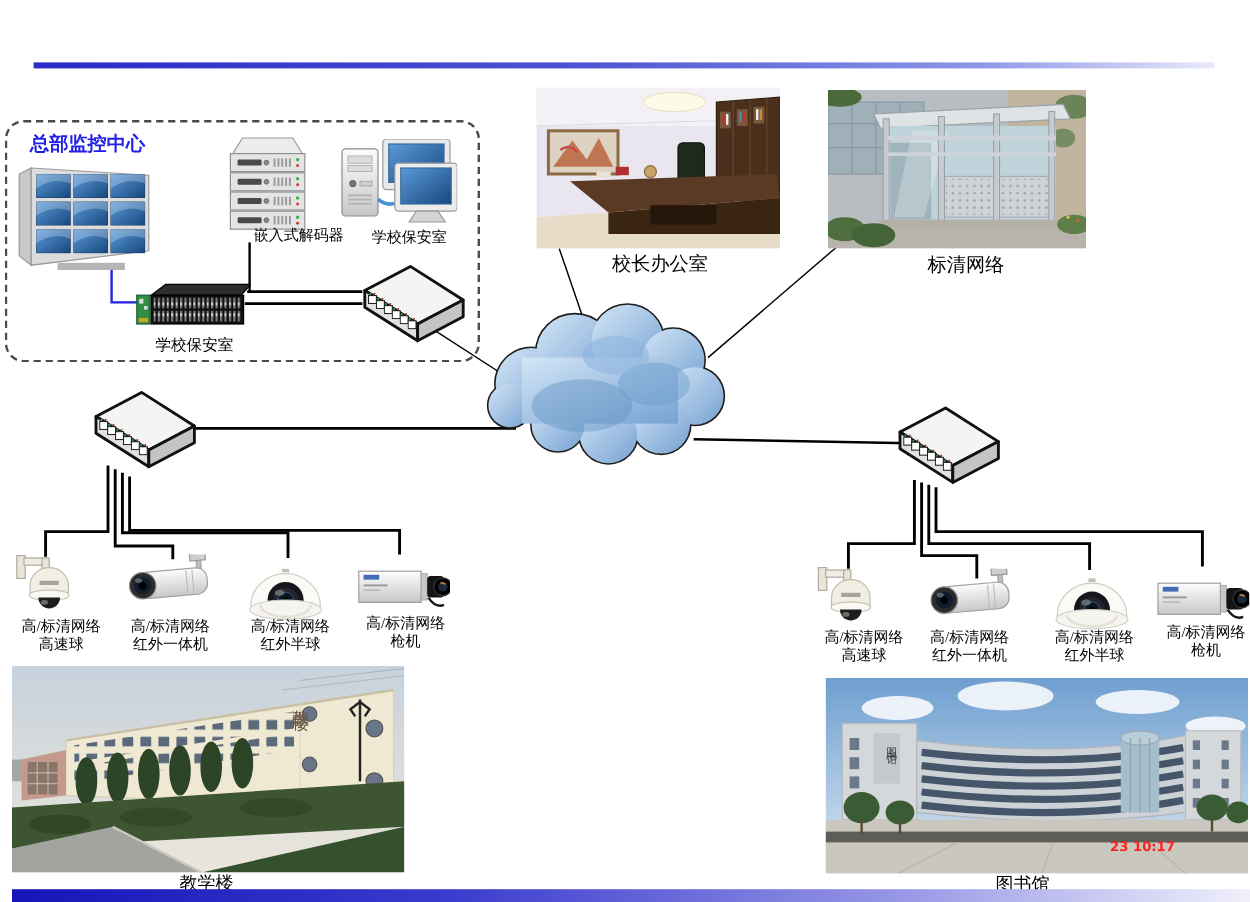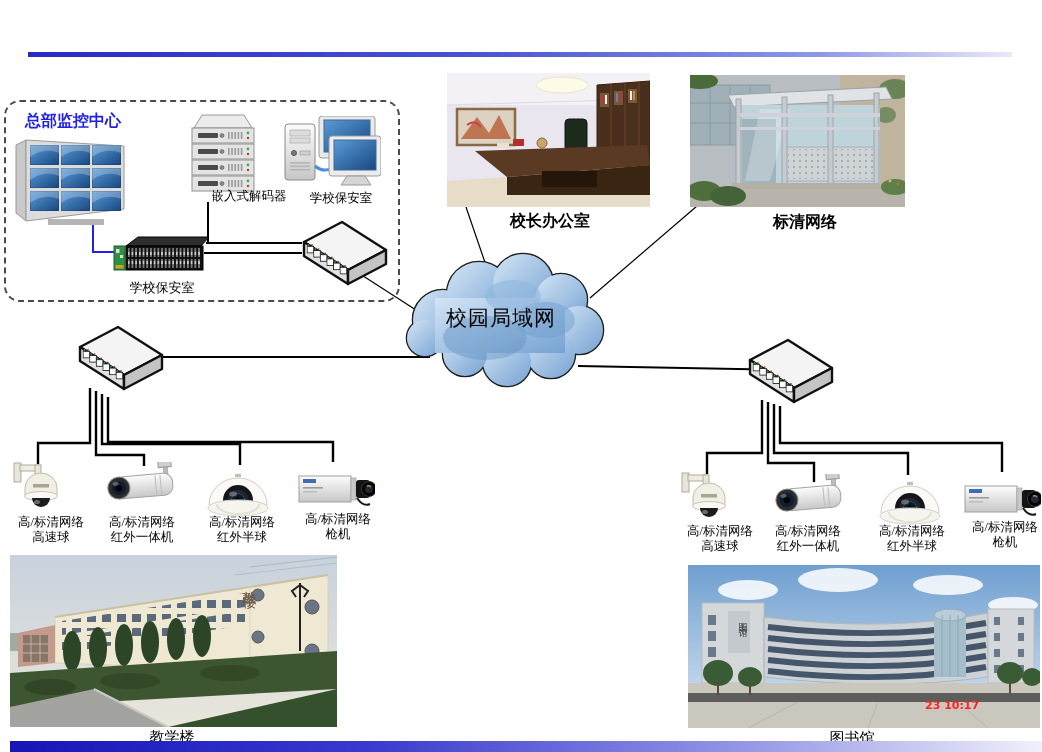--- a/index.html
+++ b/index.html
@@ -8,21 +8,21 @@
   .abs{position:absolute;}
   .lbl{position:absolute;text-align:center;line-height:1.15;white-space:nowrap;}
   #page-title{left:0;top:7px;width:1010px;text-align:center;font-size:35px;font-weight:bold;
               color:#2222e6;letter-spacing:3px;}
   #title-rule{left:28px;top:52px;width:984px;height:5px;
               background:linear-gradient(to right,#2a2ac8 0%,#4753d2 45%,#8d96e6 80%,#e9e9fb 100%);}
   #hq-box{left:4px;top:100px;width:392px;height:198px;border:2px dashed #4a4a4a;border-radius:16px;}
   #hq-title{left:25px;top:112px;width:160px;text-align:left;font-size:16px;font-weight:bold;color:#2222e6;}
   .devlbl{font-size:12.5px;}
   .camlbl{position:absolute;width:96px;text-align:center;font-size:12.5px;line-height:1.22;}
-  .sitelbl{font-size:16px;font-weight:bold;}
+  .sitelbl{font-size:16px;}
   .bldglbl{font-size:15px;}
   #cloud-label{left:395px;top:306px;width:212px;text-align:center;font-size:21px;letter-spacing:1px;}
   #bottom-bar{left:10px;top:741px;width:1032px;height:11px;
               background:linear-gradient(to right,#1616b8 0%,#3a3ace 35%,#9898e6 72%,#f0f0fb 100%);}
   .wallsign{position:absolute;writing-mode:vertical-rl;letter-spacing:2px;}
   svg{display:block;}
 </style>
 </head>
 <body>
 
@@ -305,21 +305,20 @@
       <use href="#sym-switch"></use>
     </svg>
 
   <div class="lbl devlbl" style="left:199px;top:189px;width:100px">嵌入式解码器</div>
   <div class="lbl devlbl" style="left:291px;top:191px;width:100px">学校保安室</div>
   <div class="lbl" style="left:112px;top:281px;width:100px;font-size:13px">学校保安室</div>
 
   <svg class="abs" style="left:395px;top:238px" width="212" height="150">
       <use href="#sym-cloud"></use>
     </svg>
-  <div class="lbl" id="cloud-label">校园局域网</div>
 
   <svg class="abs" style="left:447px;top:73px" width="203" height="134" viewBox="0 0 203 134">
     <rect width="203" height="134" fill="#eae6f0"></rect>
     <rect x="0" y="0" width="203" height="32" fill="#f3f1f6"></rect>
     <line x1="0" y1="32" x2="203" y2="26" stroke="#ddd9e2"></line>
     <ellipse cx="115" cy="12" rx="26" ry="8" fill="#fdfbe8" stroke="#e8e4c8"></ellipse>
     <polygon points="150,12 203,8 203,96 150,92" fill="#4a2f1c" stroke="#33210f"></polygon>
     <line x1="164" y1="11" x2="164" y2="93" stroke="#6a4528"></line>
     <line x1="178" y1="10" x2="178" y2="94" stroke="#6a4528"></line>
     <line x1="192" y1="9" x2="192" y2="95" stroke="#6a4528"></line>

